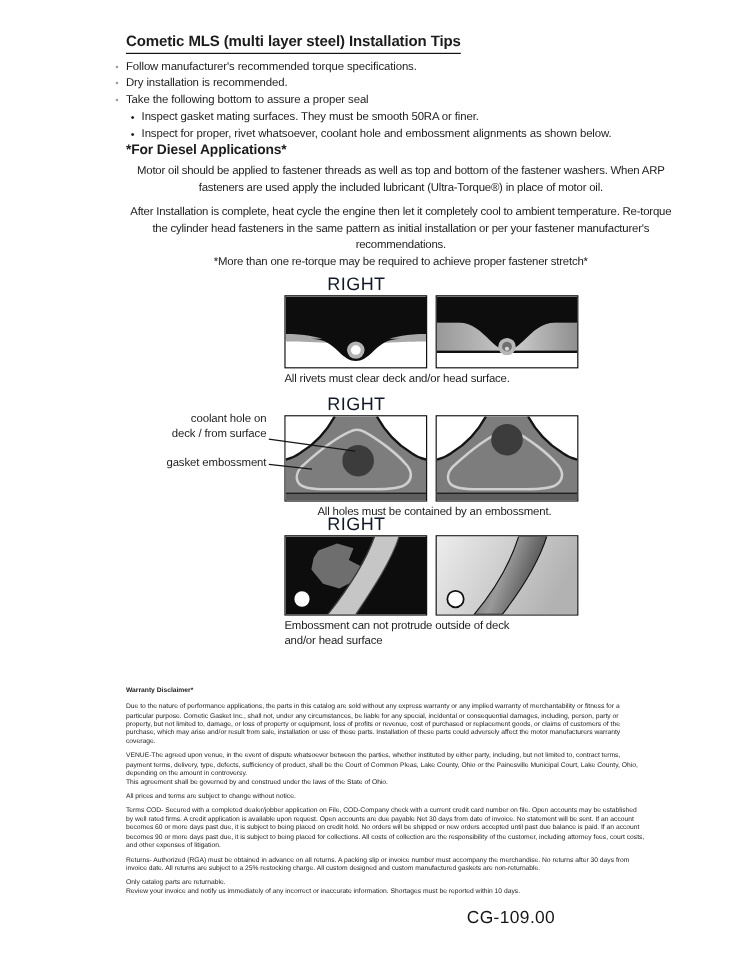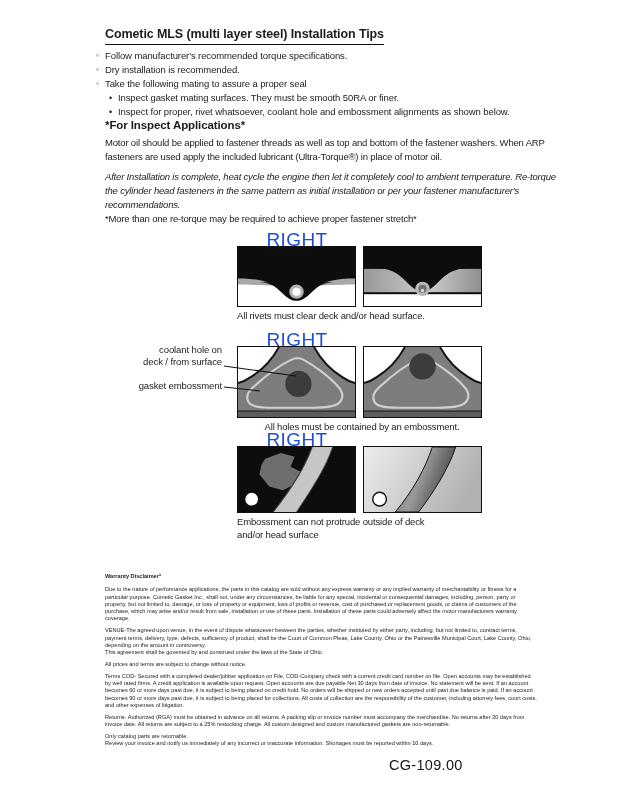--- a/index.html
+++ b/index.html
@@ -9,29 +9,29 @@
   .title{position:absolute;top:27px;left:105px;font-size:12.5px;font-weight:bold;
          border-bottom:1.5px solid #111;padding-bottom:3px;display:inline-block;}
 
   .tips{position:absolute;top:49px;left:96px;width:470px;font-size:9.5px;line-height:14px;}
   .b{display:flex;}
   .b .m{width:9px;flex:0 0 9px;font-size:8px;line-height:14px;text-align:left;}
   .b.sub{margin-left:13px;}
   .b.sub .m{font-size:9px;}
 
   .diesel-h{position:absolute;top:119px;left:105px;font-size:11.5px;font-weight:bold;}
-  .body{position:absolute;left:105px;width:458px;font-size:9.5px;line-height:14px;margin:0;letter-spacing:-0.18px;}
+  .body{position:absolute;left:105px;width:458px;font-size:9.5px;line-height:14px;margin:0;letter-spacing:-0.18px;text-align:center;}
   .p1{top:136px;}
-  .p2{top:170px;font-style:italic;}
+  .p2{top:170px;}
   .p3{top:212px;}
 
   .drow{position:absolute;left:237px;width:250px;}
   .r1{top:229px;} .r2{top:329px;} .r3{top:429px;}
   .dhead{display:flex;height:16px;}
-  .dhead span{width:120px;text-align:center;font-size:19px;letter-spacing:0.4px;color:#1d4ed8;}
+  .dhead span{width:120px;text-align:center;font-size:15px;letter-spacing:0.4px;color:#0f172a;}
   .dhead span:last-child{margin-left:10px;margin-top:21px;}
   .panels{display:flex;margin-top:1px;}
   .panel{border:1.5px solid #101010;background:#fff;line-height:0;}
   .panel + .panel{margin-left:7px;}
   .cap{font-size:9.5px;line-height:12.5px;margin-top:3px;letter-spacing:-0.15px;}
   .cap.center{text-align:center;}
   .pre{white-space:pre-line;}
 
   .lab{position:absolute;left:88px;width:134px;text-align:right;font-size:9.5px;line-height:12px;}
   .lab1{top:344px;}
@@ -57,33 +57,33 @@
     <div class="b">
         <span class="m">◦</span>
         <span>Follow manufacturer's recommended torque specifications.</span>
       </div>
     <div class="b">
         <span class="m">◦</span>
         <span>Dry installation is recommended.</span>
       </div>
     <div class="b">
         <span class="m">◦</span>
-        <span>Take the following mating to assure a proper seal</span>
+        <span>Take the following bottom to assure a proper seal</span>
       </div>
     <div class="b sub">
         <span class="m">•</span>
         <span>Inspect gasket mating surfaces.  They must be smooth 50RA or finer.</span>
       </div>
     <div class="b sub">
         <span class="m">•</span>
         <span>Inspect for proper, rivet whatsoever, coolant hole and embossment alignments as shown below.</span>
       </div>
   </div>
 
-  <div class="diesel-h">*For Inspect Applications*</div>
+  <div class="diesel-h">*For Diesel Applications*</div>
   <p class="body p1">Motor oil should be applied to fastener threads as well as top and bottom of the fastener washers. When ARP fasteners are used apply the included lubricant (Ultra-Torque®) in place of motor oil.</p>
   <p class="body p2">After Installation is complete, heat cycle the engine then let it completely cool to ambient temperature. Re-torque the cylinder head fasteners in the same pattern as initial installation or per your fastener manufacturer's recommendations.</p>
   <p class="body p3">*More than one re-torque may be required to achieve proper fastener stretch*</p>
 
   <div class="drow r1">
     <div class="dhead">
       <span>RIGHT</span>
       <span>WRONG</span>
     </div>
     <div class="panels">

